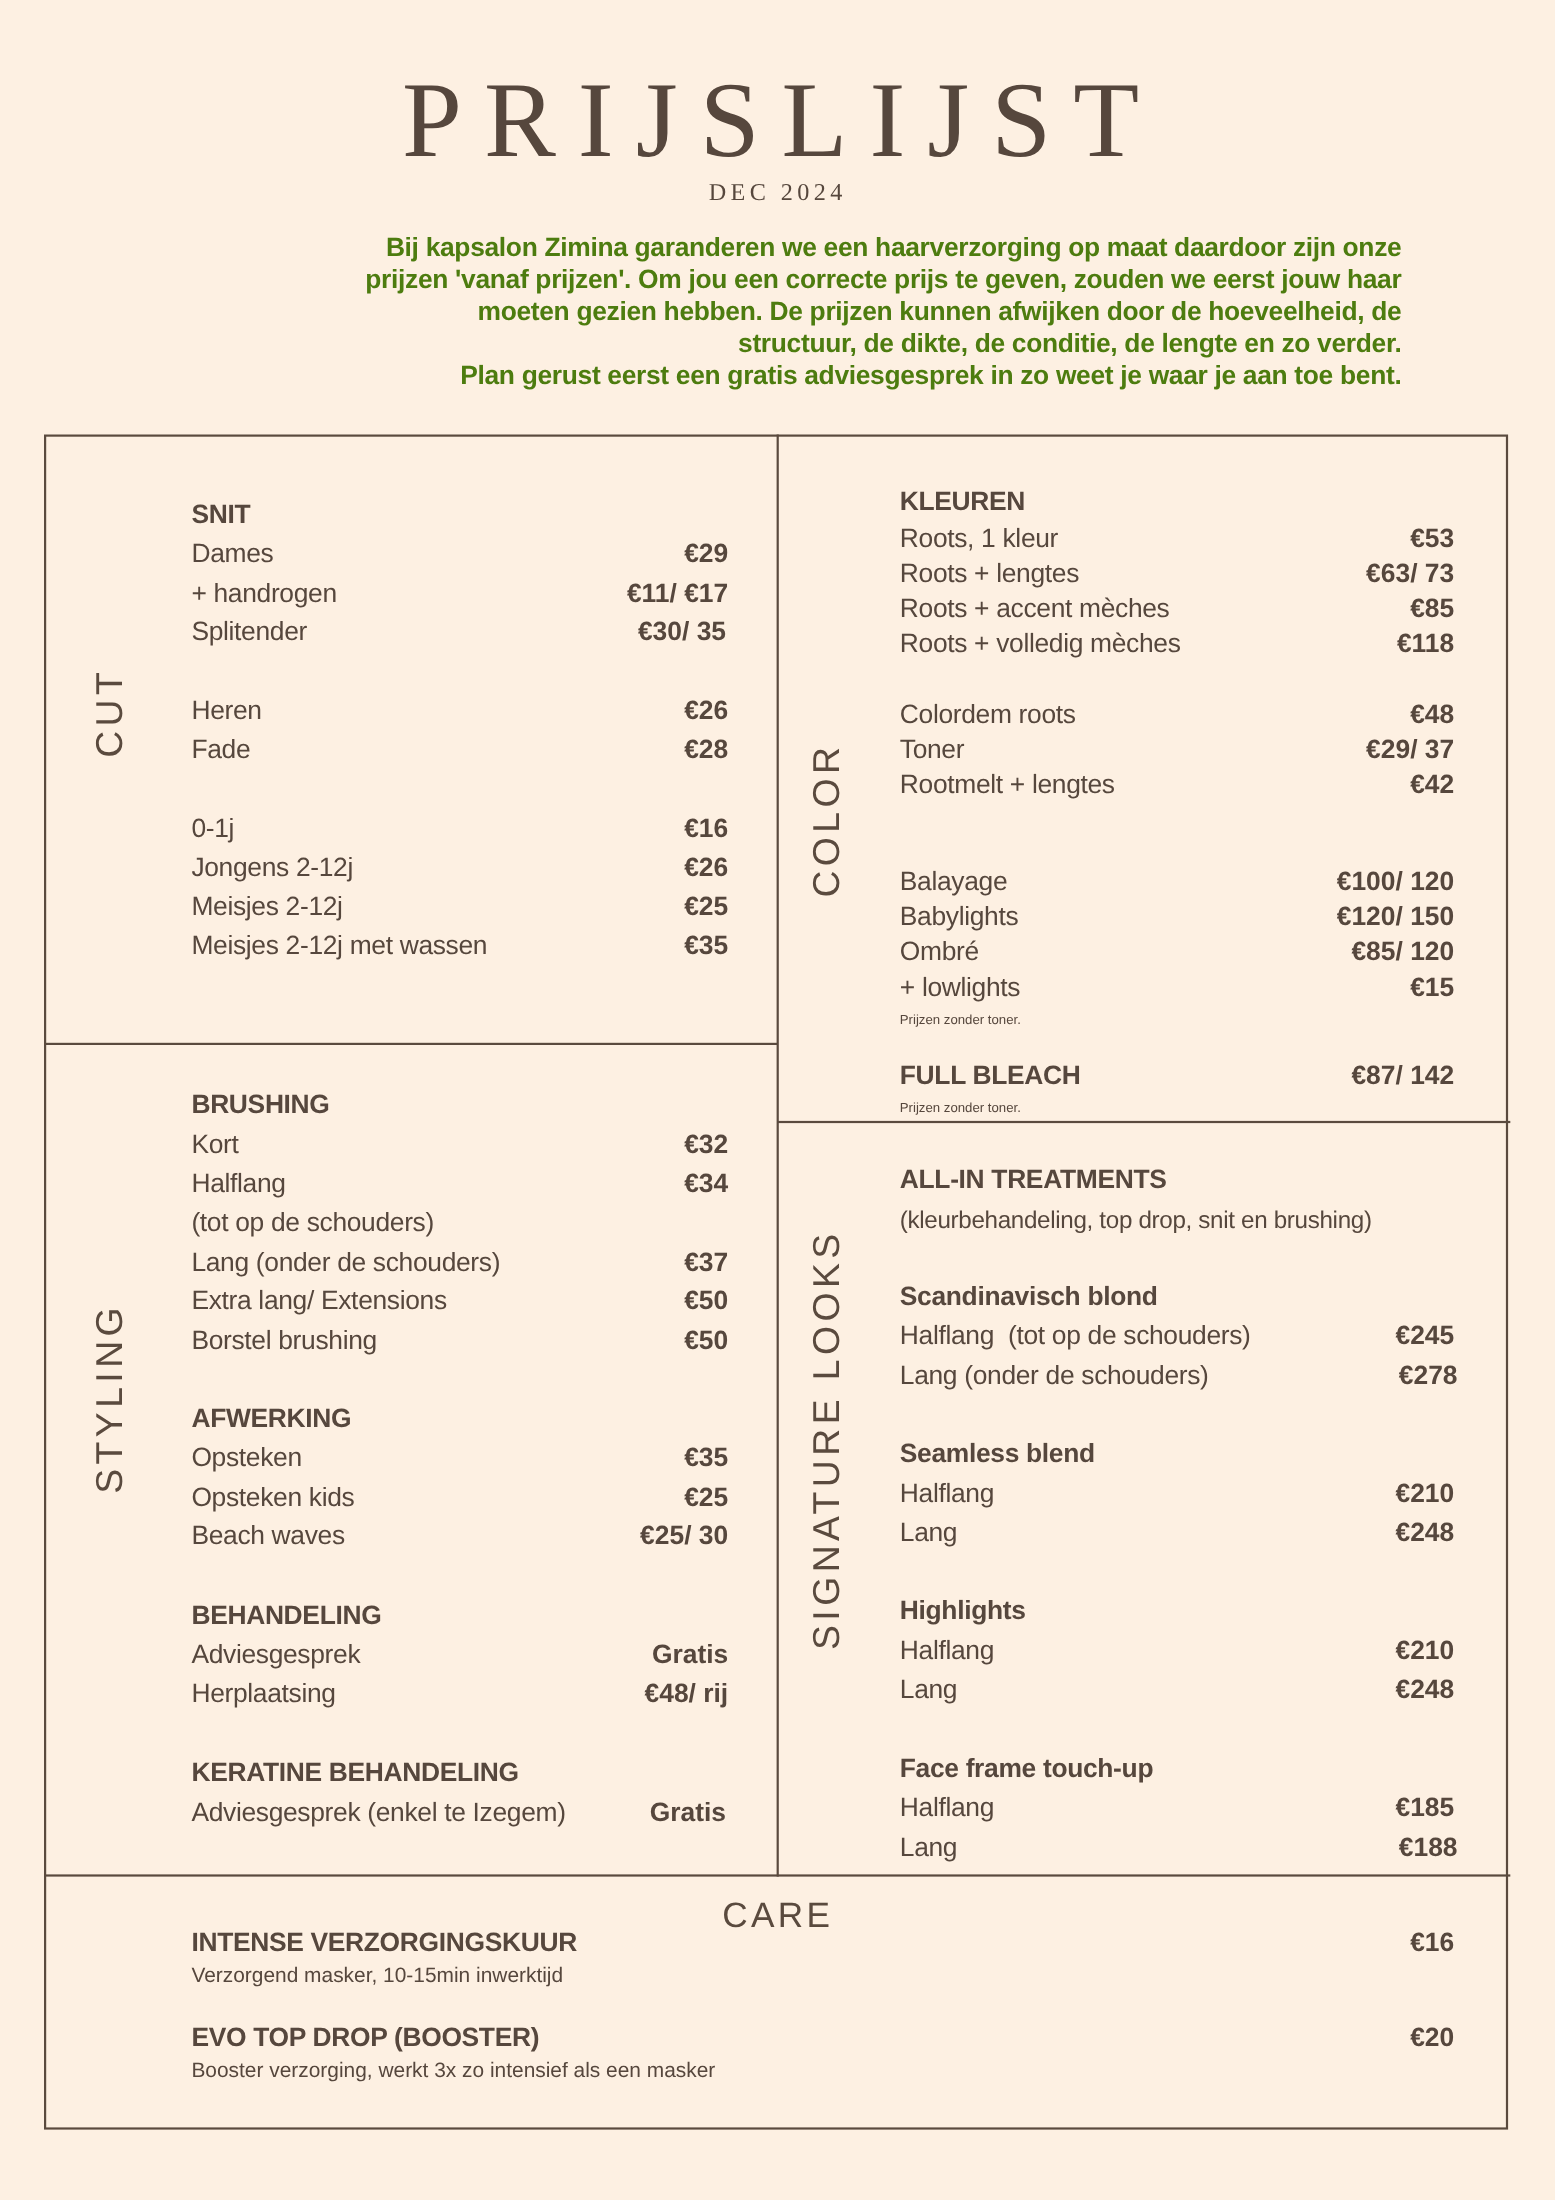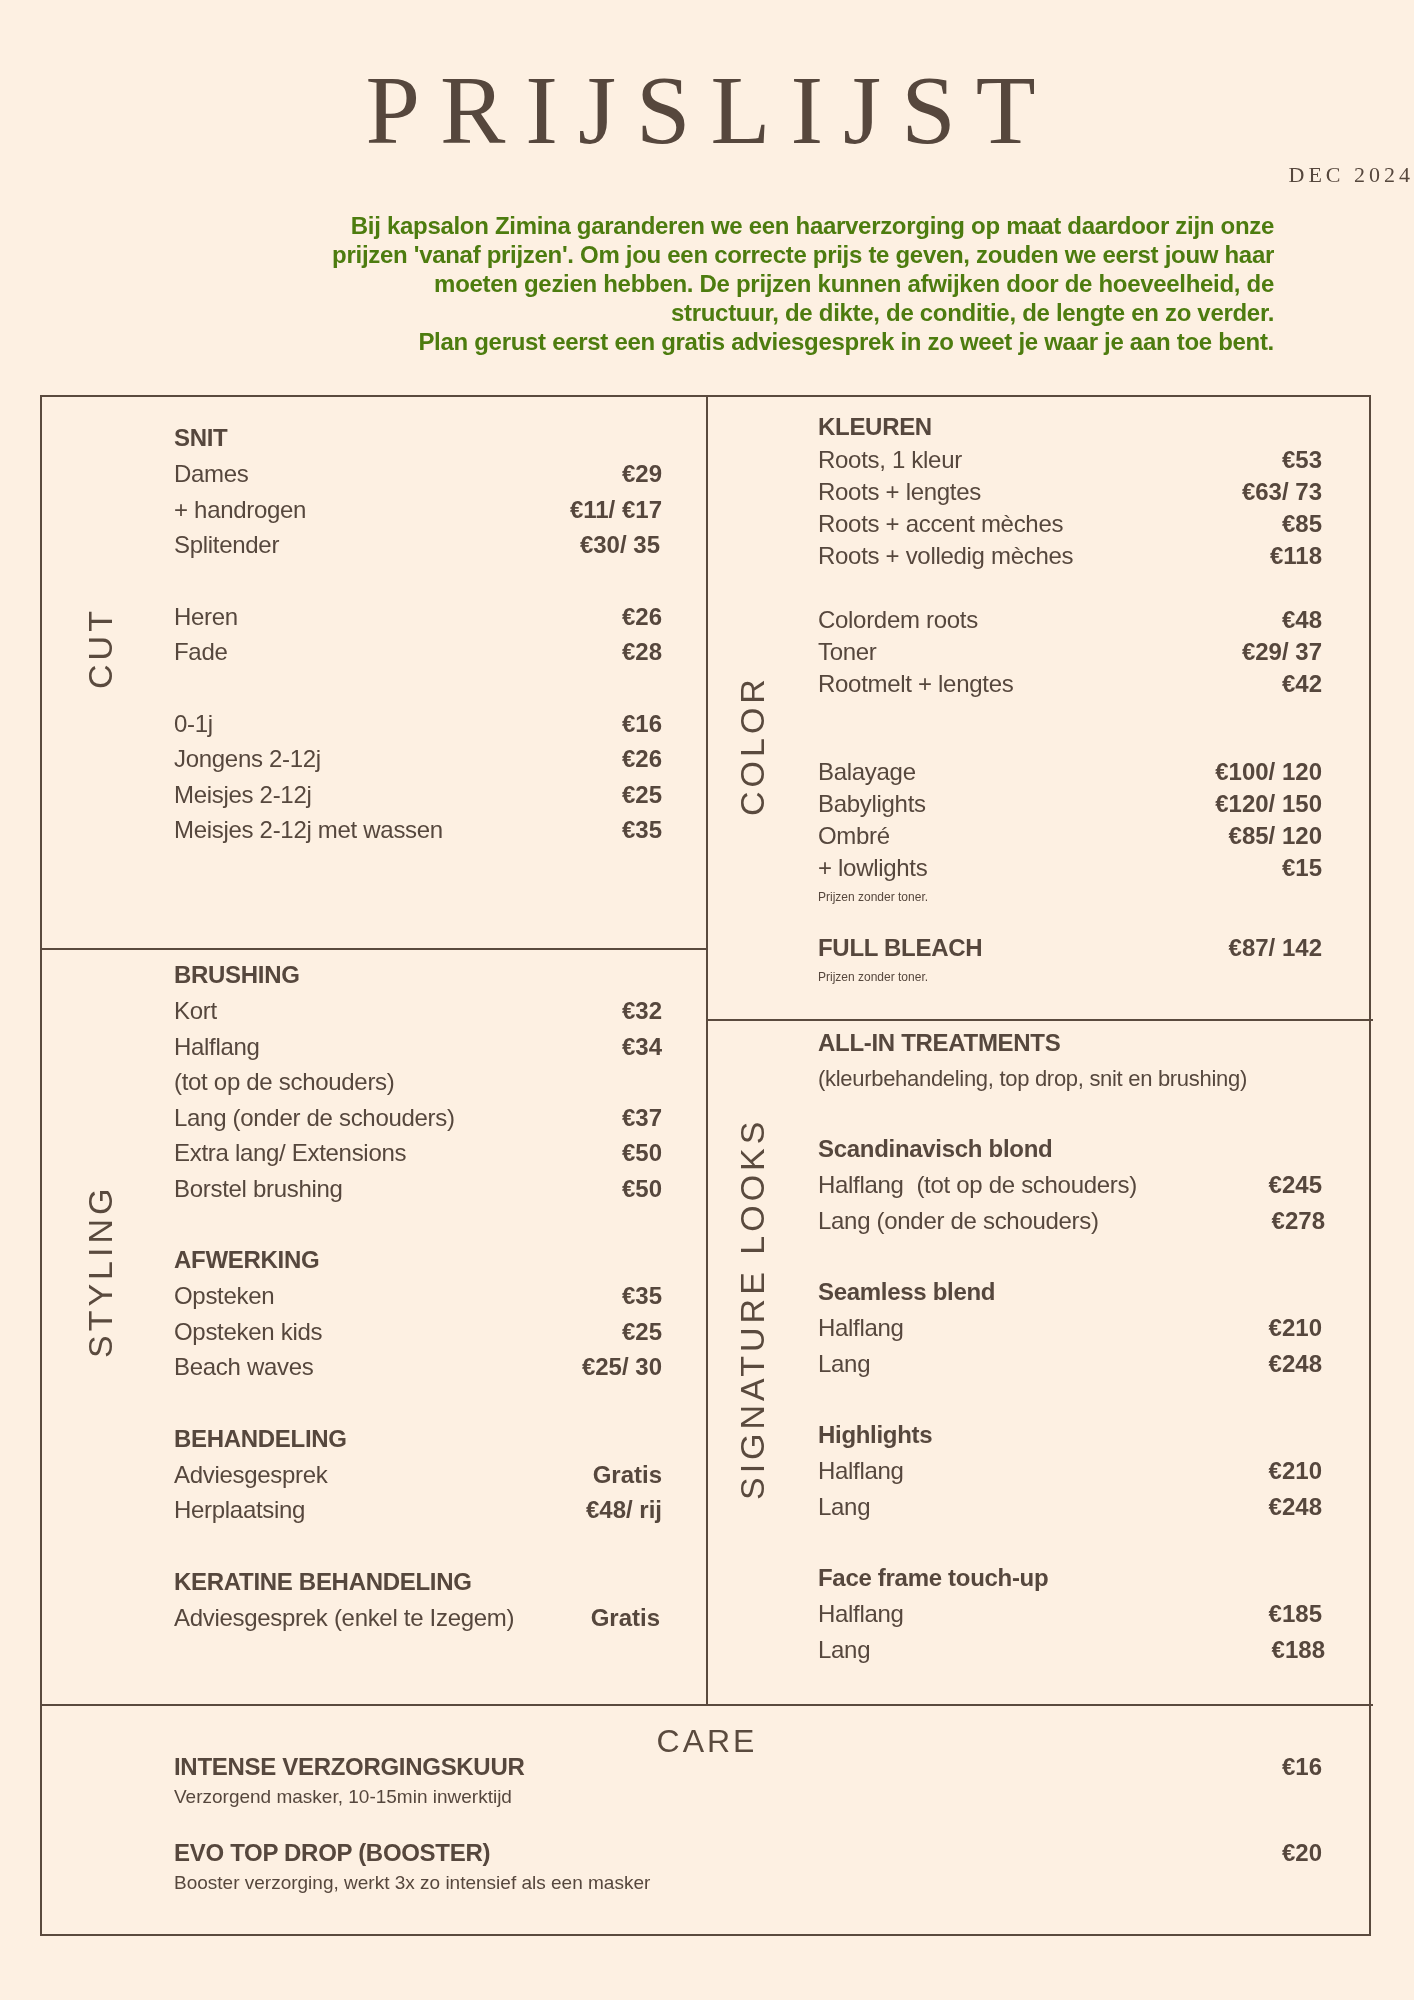--- a/index.html
+++ b/index.html
@@ -15,21 +15,21 @@
     position: absolute; left: 0; width: 1414px; top: 60px;
     text-align: center;
     font-family: "Liberation Serif", serif;
     font-size: 98px; letter-spacing: 20px;
     line-height: 100px;
     color: #56473d;
     padding-left: 7px; box-sizing: border-box;
   }
   .subtitle {
     position: absolute; left: 0; width: 1414px; top: 162px;
-    text-align: right;
+    text-align: center;
     font-family: "Liberation Serif", serif;
     font-size: 22px; letter-spacing: 4px;
     color: #56473d;
   }
   .intro {
     position: absolute; left: 140px; width: 1134px; top: 211px;
     text-align: right;
     font-weight: bold; font-size: 24px; line-height: 29px;
     letter-spacing: -0.3px;
     color: #4d7c0f;
@@ -50,21 +50,21 @@
     font-family: "Liberation Sans", sans-serif;
     font-weight: normal;
     font-size: 34px; letter-spacing: 4px;
     color: #5a4a3e;
     transform: rotate(-90deg);
     transform-origin: center center;
     white-space: nowrap;
     text-align: center;
   }
 
-  .col { position: absolute; }
+  .col { position: absolute; margin-top: 30px; }
   .row {
     position: relative; height: 35.5px; line-height: 35.5px;
     font-size: 24px; white-space: nowrap;
   }
   .row .name { position: absolute; left: 0; letter-spacing: -0.3px; }
   .row .price { position: absolute; right: 0; font-weight: bold; }
   .head {
     height: 36px; line-height: 36px;
     font-size: 24px; font-weight: bold; white-space: nowrap;
     letter-spacing: -0.3px;

